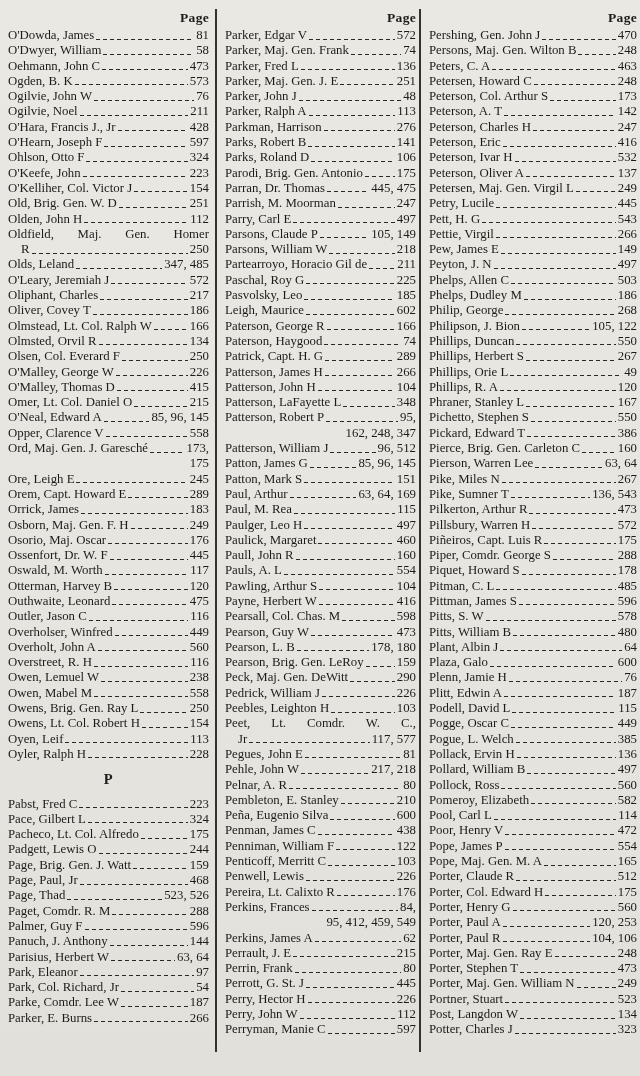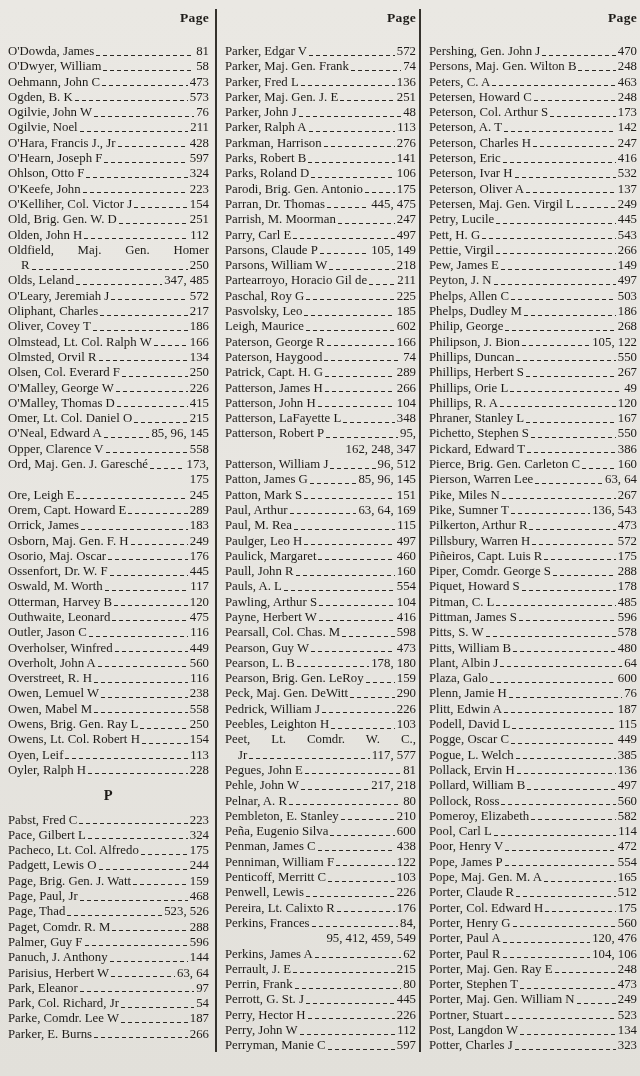--- a/index.html
+++ b/index.html
@@ -16,21 +16,21 @@
   .cols{
     display:grid;grid-template-columns:217px 204px 219px;
     box-sizing:border-box;height:1052px;padding-top:9px;
   }
   .col{box-sizing:border-box;overflow:hidden;}
   .col-1{padding:0 6px 0 8px;border-right:2px solid #35322d;}
   .col-2{padding:0 3px 0 8px;border-right:2px solid #35322d;}
   .col-3{padding:0 3px 0 8px;}
   .page-header{
     text-align:right;font-weight:bold;font-size:13.5px;line-height:17px;
-    letter-spacing:.3px;margin-bottom:18px;
+    letter-spacing:.3px;margin-bottom:2px;
   }
   .row{display:flex;line-height:15.3px;font-size:12.8px;white-space:nowrap;}
   .name{flex:0 0 auto;}
   .pages{flex:0 0 auto;}
   .leader{
     flex:1 1 0;min-width:5px;margin:0 2px;
     background-image:repeating-linear-gradient(to right,#2b2823 0px,#2b2823 4px,transparent 4px,transparent 7px);
     background-repeat:no-repeat;background-size:100% 1.3px;background-position:0 10.5px;
   }
   .spread{display:block;text-align:justify;text-align-last:justify;font-family:Liberation Serif, serif;}
@@ -966,21 +966,21 @@
           <span class="pages">175</span>
         </div>
         <div class="row">
           <span class="name">Porter, Henry G</span>
           <span class="leader"></span>
           <span class="pages">560</span>
         </div>
         <div class="row">
           <span class="name">Porter, Paul A</span>
           <span class="leader"></span>
-          <span class="pages">120, 476</span>
+          <span class="pages">120, 253</span>
         </div>
         <div class="row">
           <span class="name">Porter, Paul R</span>
           <span class="leader"></span>
           <span class="pages">104, 106</span>
         </div>
         <div class="row">
           <span class="name">Porter, Maj. Gen. Ray E</span>
           <span class="leader"></span>
           <span class="pages">248</span>

